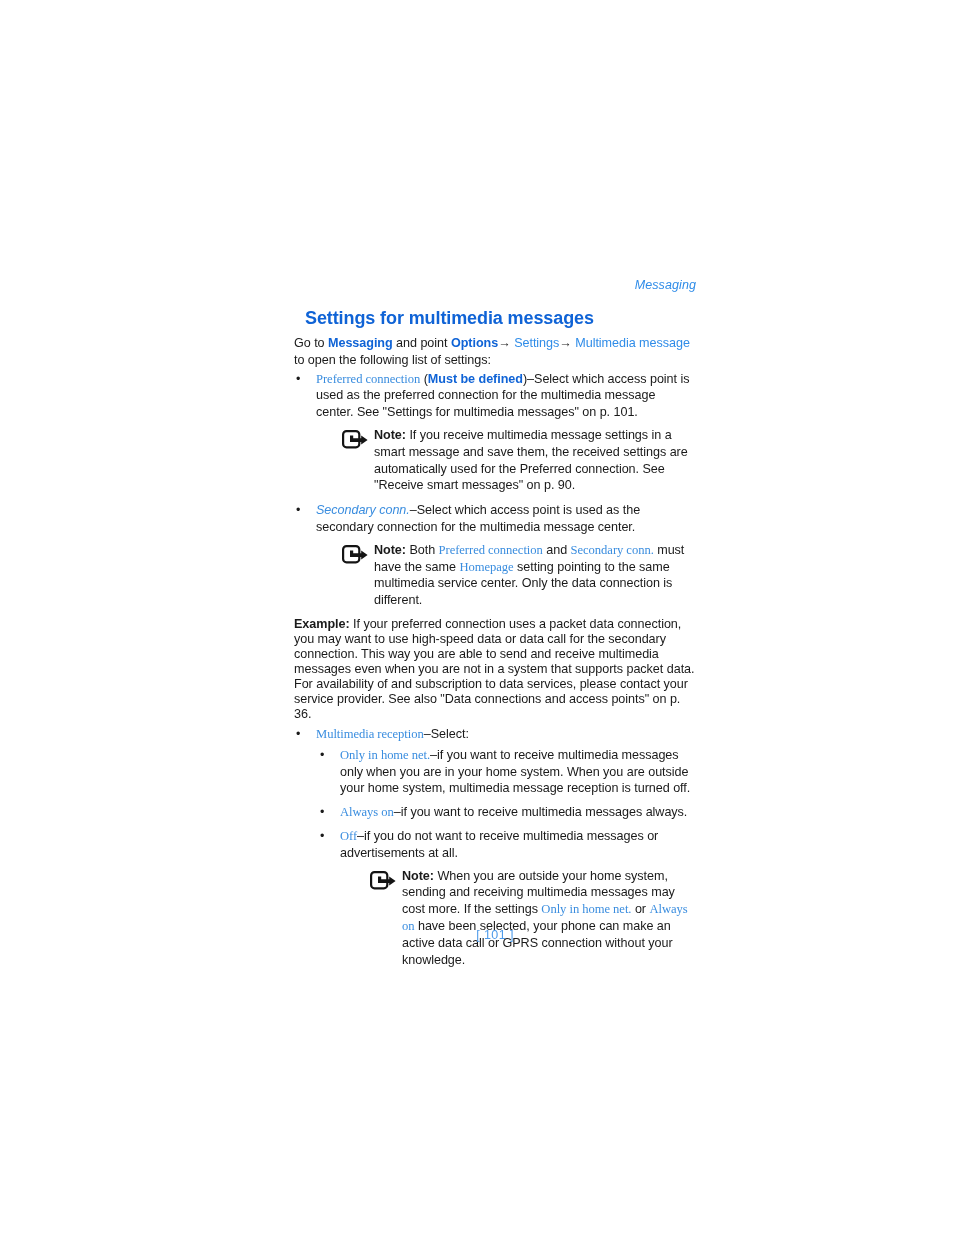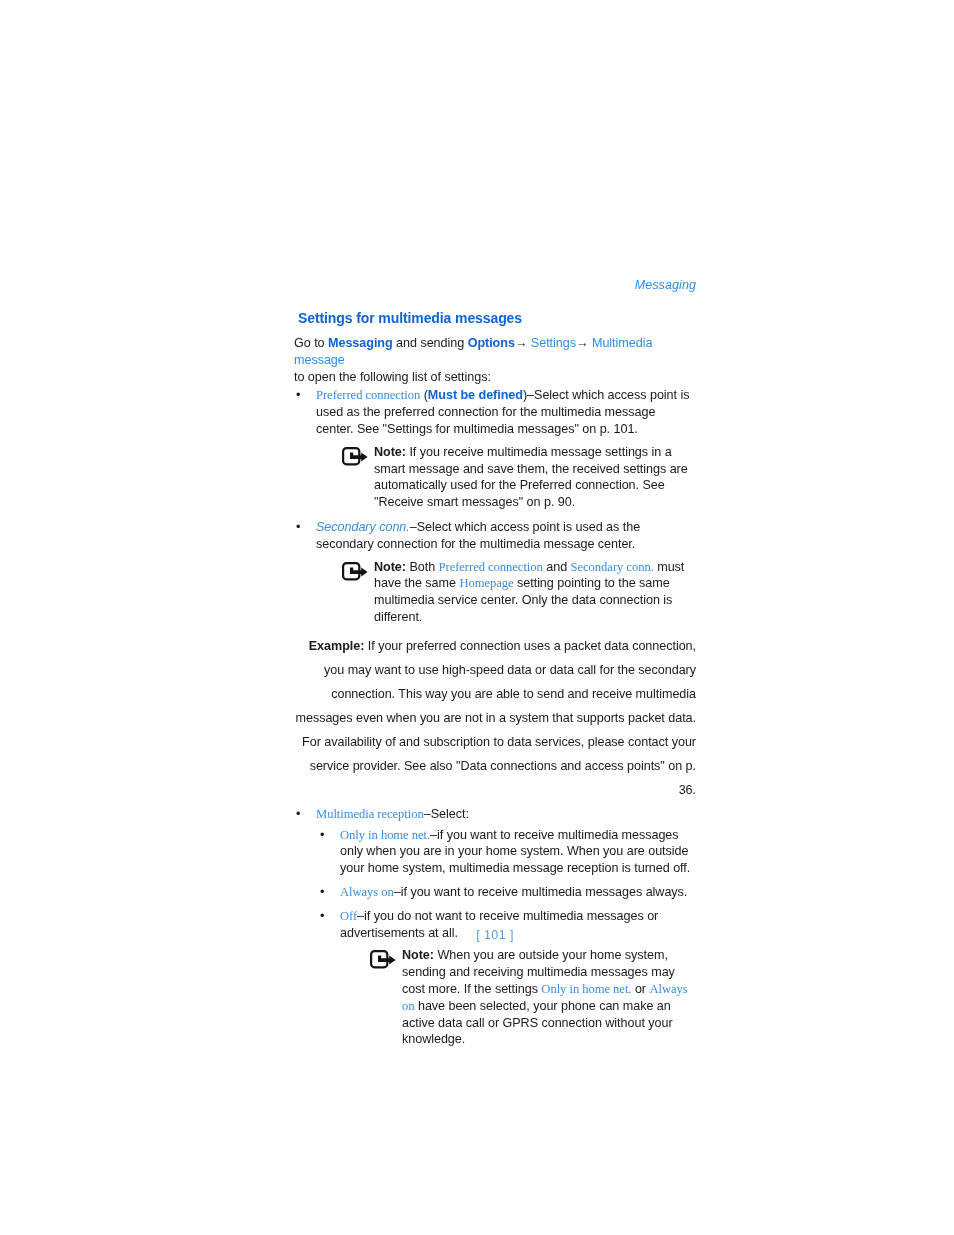--- a/index.html
+++ b/index.html
@@ -34,24 +34,24 @@
     font-style: italic;
     font-size: 12.5px;
     color: #2f8ce8;
     letter-spacing: 0.1px;
     margin: 0 0 16px 0;
     line-height: 14px;
   }
 
   
   h1.page-title {
-    font-size: 14px;
+    font-size: 18px;
     font-weight: bold;
     color: #0f63d6;
-    margin: 0 0 6px 4px;
+    margin: 0 0 6px 11px;
     line-height: 21px;
     letter-spacing: -0.1px;
   }
 
   p.body-text {
     font-size: 12.6px;
     line-height: 16.8px;
     margin: 0 0 2px 0;
     color: #1a1a1a;
     letter-spacing: -0.05px;
@@ -133,24 +133,23 @@
   .note-indent-deep {
     padding-left: 62px;
   }
   .note-indent-deep .note-icon {
     left: 30px;
   }
 
   
   .example {
     font-size: 12.6px;
-    line-height: 24px;
+    line-height: 15px;
     margin: 8px 0 4px 0;
     letter-spacing: -0.05px;
-    text-align: right;
   }
 
   
   .page-number {
     position: absolute;
     left: 294px;
     top: 928px;
     width: 402px;
     text-align: center;
     font-size: 12.5px;
@@ -162,21 +161,21 @@
 <body>
 
 <div class="page">
   <div class="content">
 
     <div class="running-header">Messaging</div>
 
     <h1 class="page-title">Settings for multimedia messages</h1>
 
     <p class="body-text">
-      <span>Go to </span><span class="lnk-b">Messaging</span><span> and sending </span><span class="lnk-b">Options</span><span class="arrow">→</span><span class="lnk-i-d"> Settings</span><span class="arrow">→</span><span class="lnk-i-d"> Multimedia message</span><br>
+      <span>Go to </span><span class="lnk-b">Messaging</span><span> and point </span><span class="lnk-b">Options</span><span class="arrow">→</span><span class="lnk-i-d"> Settings</span><span class="arrow">→</span><span class="lnk-i-d"> Multimedia message</span><br>
       <span>to open the following list of settings:</span>
     </p>
 
     <ul class="level1">
 
       <li>
         <span class="bullet-dot">•</span><span class="lnk">Preferred connection</span><span> (</span><span class="lnk-b">Must be defined</span><span>)</span><span>–Select which access point is used as the preferred connection for the multimedia message center. See "Settings for multimedia messages" on p. 101.</span>
 
         <div class="note">
           <span class="note-icon">

